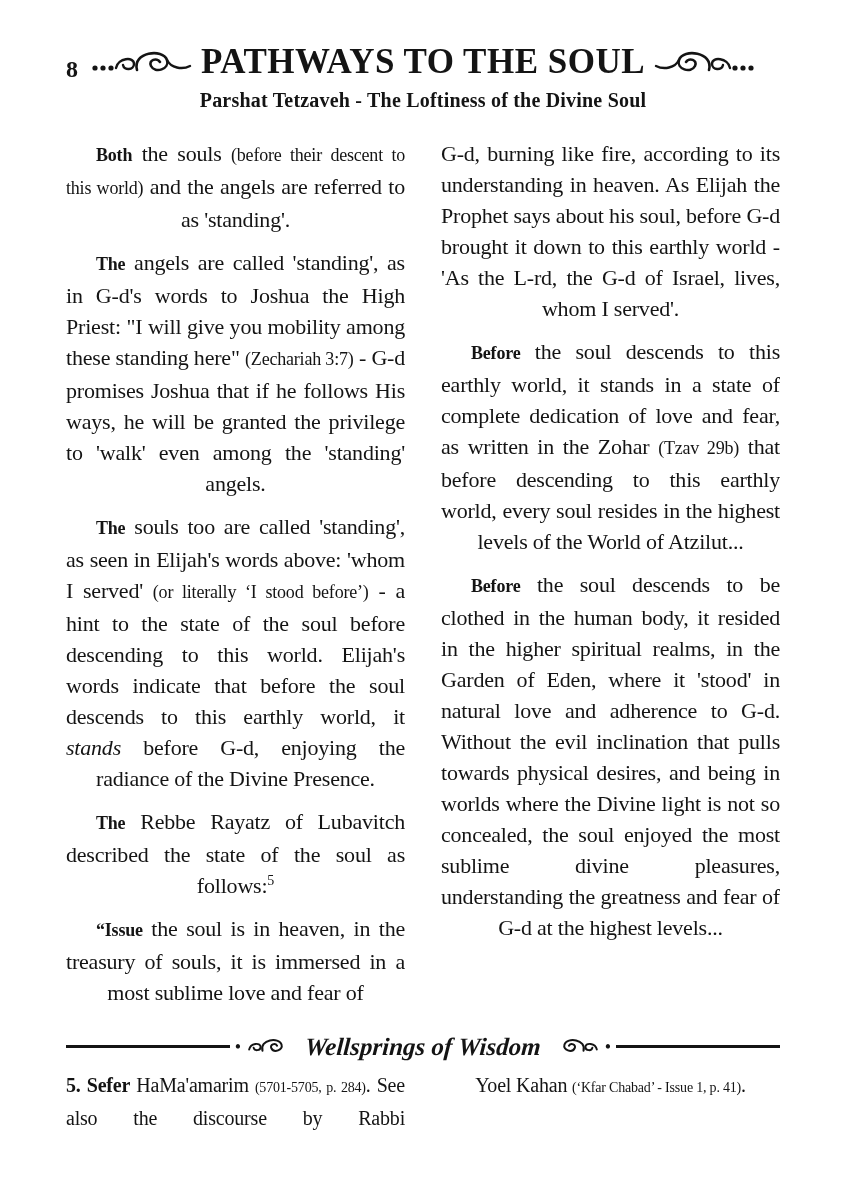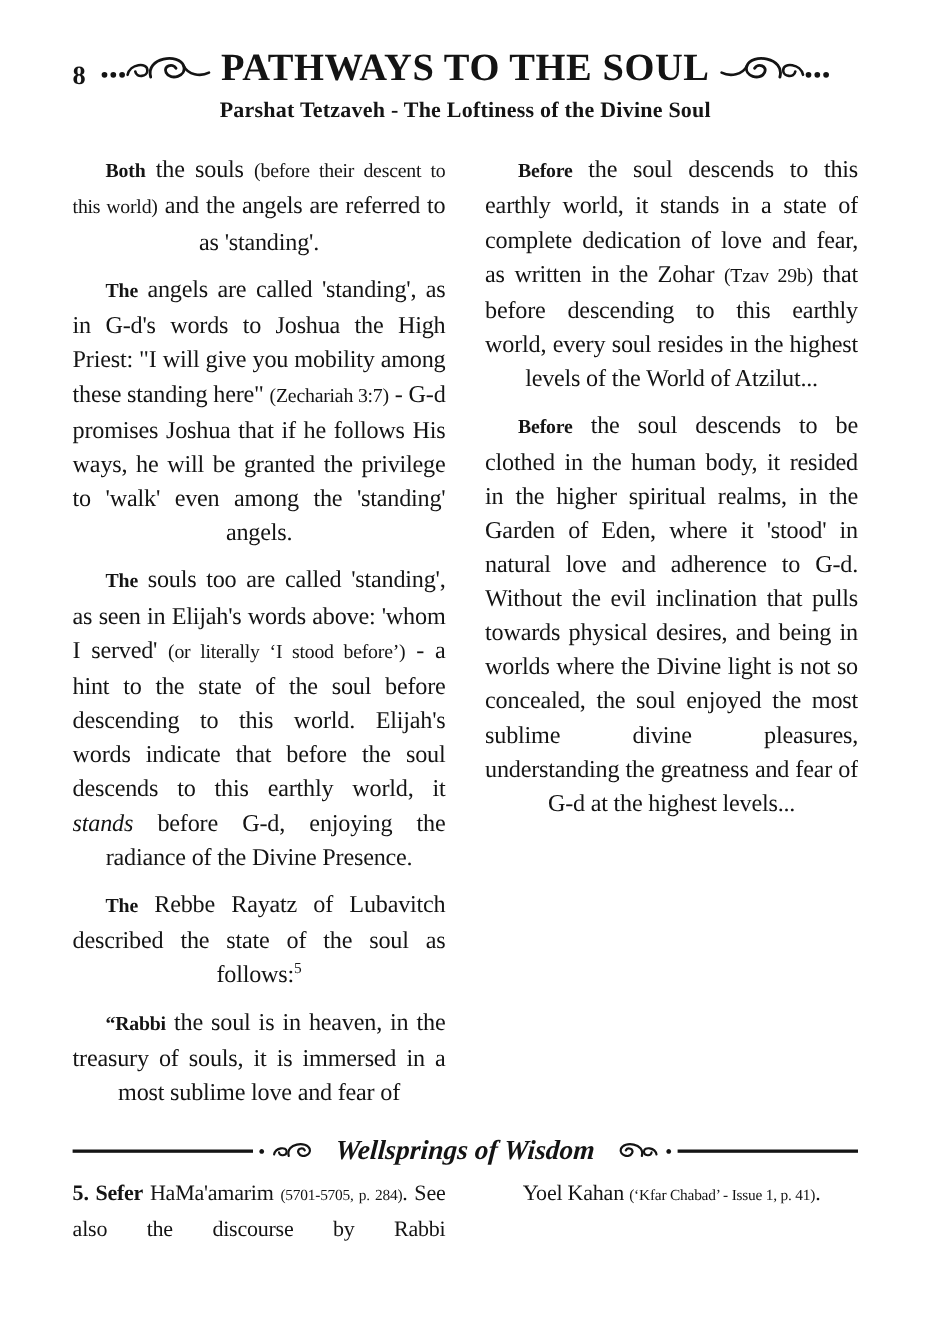--- a/index.html
+++ b/index.html
@@ -100,23 +100,24 @@
 
     <div class="page-subtitle">Parshat Tetzaveh - The Loftiness of the Divine Soul</div>
   </div>
 
   <div class="body-columns">
     <div class="column" id="col-left">
         <p class="para"><span class="seg-lead">Both</span><span class="seg-normal"> the souls </span><span class="seg-small">(before their descent to this world)</span><span class="seg-normal"> and the angels are referred to as 'standing'.</span></p>
         <p class="para"><span class="seg-lead">The</span><span class="seg-normal"> angels are called 'standing', as in G-d's words to Joshua the High Priest: "I will give you mobility among these standing here" </span><span class="seg-small">(Zechariah 3:7)</span><span class="seg-normal"> - G-d promises Joshua that if he follows His ways, he will be granted the privilege to 'walk' even among the 'standing' angels.</span></p>
         <p class="para"><span class="seg-lead">The</span><span class="seg-normal"> souls too are called 'standing', as seen in Elijah's words above: 'whom I served' </span><span class="seg-small">(or literally ‘I stood before’)</span><span class="seg-normal"> - a hint to the state of the soul before descending to this world. Elijah's words indicate that before the soul descends to this earthly world, it </span><span class="seg-italic">stands</span><span class="seg-normal"> before G-d, enjoying the radiance of the Divine Presence.</span></p>
         <p class="para"><span class="seg-lead">The</span><span class="seg-normal"> Rebbe Rayatz of Lubavitch described the state of the soul as follows:</span><sup class="seg-sup">5</sup></p>
-        <p class="para"><span class="seg-lead">“Rabbi</span><span class="seg-normal"> the soul is in heaven, in the treasury of souls, it is immersed in a most sublime love and fear of</span></p>
+        <p class="para"><span class="seg-lead">“Issue</span><span class="seg-normal"> the soul is in heaven, in the treasury of souls, it is immersed in a most sublime love and fear of</span></p>
       </div>
     <div class="column" id="col-right">
+        <p class="para no-indent"><span class="seg-normal">G-d, burning like fire, according to its understanding in heaven. As Elijah the Prophet says about his soul, before G-d brought it down to this earthly world - 'As the L-rd, the G-d of Israel, lives, whom I served'.</span></p>
         <p class="para"><span class="seg-lead">Before</span><span class="seg-normal"> the soul descends to this earthly world, it stands in a state of complete dedication of love and fear, as written in the Zohar </span><span class="seg-small">(Tzav 29b)</span><span class="seg-normal"> that before descending to this earthly world, every soul resides in the highest levels of the World of Atzilut...</span></p>
         <p class="para"><span class="seg-lead">Before</span><span class="seg-normal"> the soul descends to be clothed in the human body, it resided in the higher spiritual realms, in the Garden of Eden, where it 'stood' in natural love and adherence to G-d. Without the evil inclination that pulls towards physical desires, and being in worlds where the Divine light is not so concealed, the soul enjoyed the most sublime divine pleasures, understanding the greatness and fear of G-d at the highest levels...</span></p>
       </div>
   </div>
 
   <div class="footer">
     <div class="divider">
       <div class="rule"></div>
       <span class="dot">•</span>
       <svg class="orn" width="52" height="20" viewBox="22 4 82 30">

